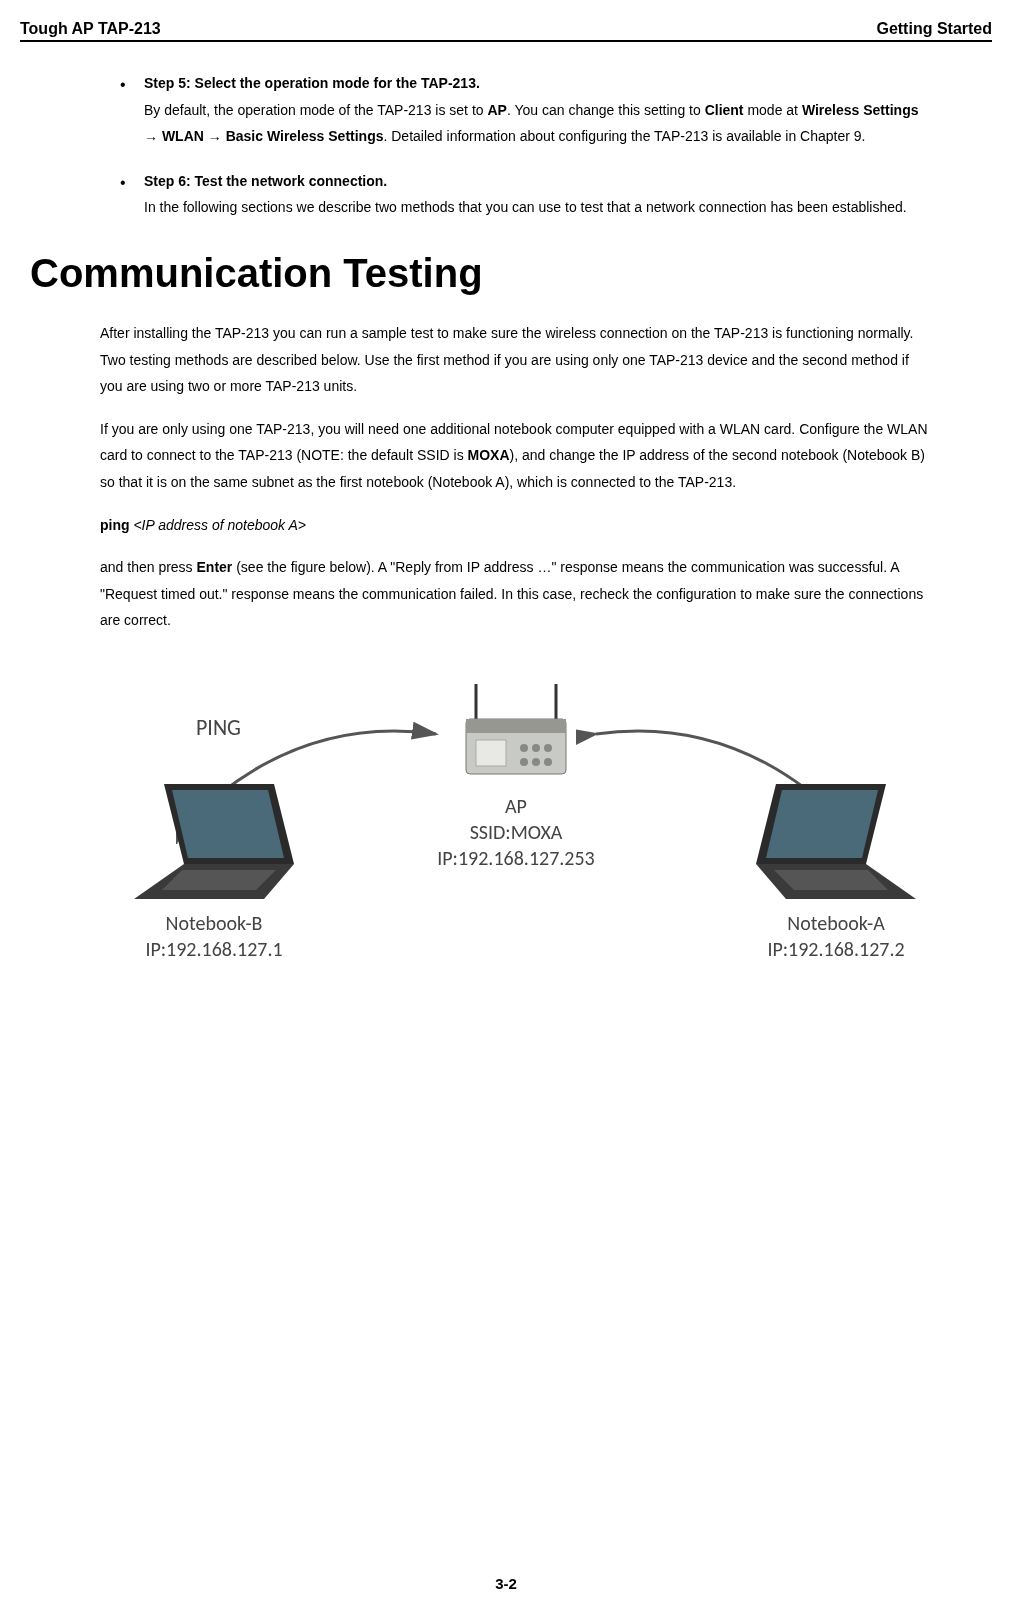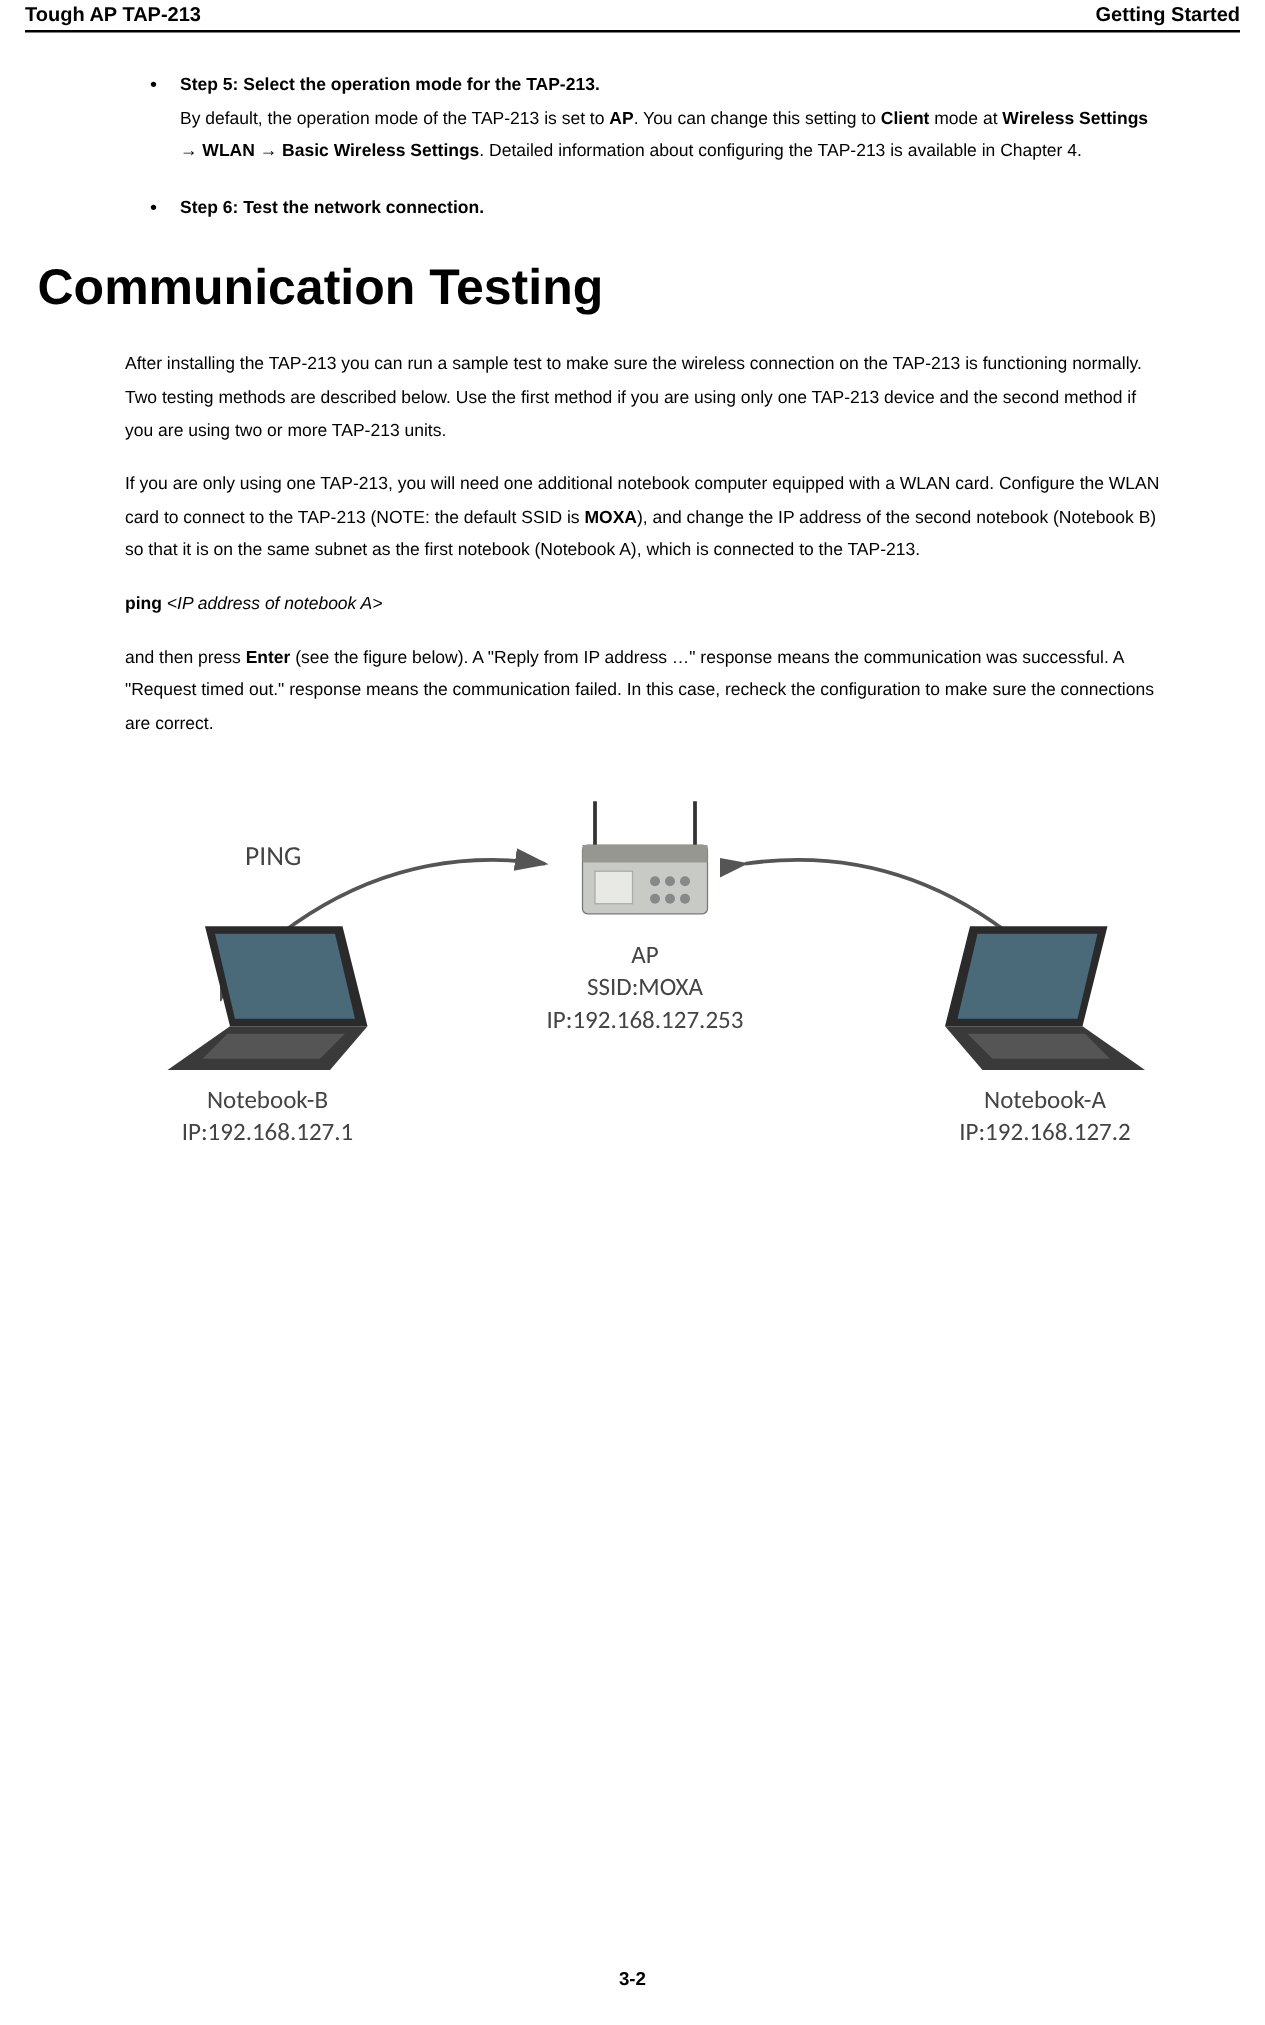--- a/index.html
+++ b/index.html
@@ -17,21 +17,21 @@
   .page {
     padding: 0 20px;
     box-sizing: border-box;
   }
   .header {
     border-bottom: 2px solid #000;
     display: flex;
     justify-content: space-between;
     font-weight: bold;
     font-size: 16px;
-    padding: 4px 0 2px 0;
+    padding: 20px 0 2px 0;
     margin-bottom: 28px;
     gap: 16px;
   }
   .content {
     padding: 0 60px 0 80px;
   }
   ul.steps {
     list-style: none;
     padding-left: 20px;
     margin: 0 0 30px 0;
@@ -124,24 +124,25 @@
   <div class="header">
     <span>Tough AP TAP-213</span>
     <span>Getting Started</span>
   </div>
 
   <div class="content">
 
     <ul class="steps">
       <li>
         <span class="step-title">Step 5: Select the operation mode for the TAP-213.</span><br>
-        <span><span>By default, the operation mode of the TAP-213 is set to </span><span class="bold">AP</span><span>. You can change this setting to </span><span class="bold">Client</span><span> mode at </span><span class="bold">Wireless Settings → WLAN → Basic Wireless Settings</span><span>. Detailed information about configuring the TAP-213 is available in Chapter 4.</span></span>
+        <span><span>By default, the operation mode of the TAP-213 is set to </span><span class="bold">AP</span><span>. You can change this setting to </span><span class="bold">Client</span><span> mode at </span><span class="bold">Wireless Settings → WLAN → Basic Wireless Settings</span><span>. Detailed information about configuring the TAP-213 is available in Chapter 9.</span></span>
       </li>
       <li>
         <span class="step-title">Step 6: Test the network connection.</span><br>
+        <span><span>In the following sections we describe two methods that you can use to test that a network connection has been established.</span></span>
       </li>
     </ul>
 
     <h1>Communication Testing</h1>
 
     <p>After installing the TAP-213 you can run a sample test to make sure the wireless connection on the TAP-213 is functioning normally. Two testing methods are described below. Use the first method if you are using only one TAP-213 device and the second method if you are using two or more TAP-213 units.</p>
 
 
     <p><span>If you are only using one TAP-213, you will need one additional notebook computer equipped with a WLAN card. Configure the WLAN card to connect to the TAP-213 (NOTE: the default SSID is </span><span class="bold">MOXA</span><span>), and change the IP address of the second notebook (Notebook B) so that it is on the same subnet as the first notebook (Notebook A), which is connected to the TAP-213.</span></p>
 

